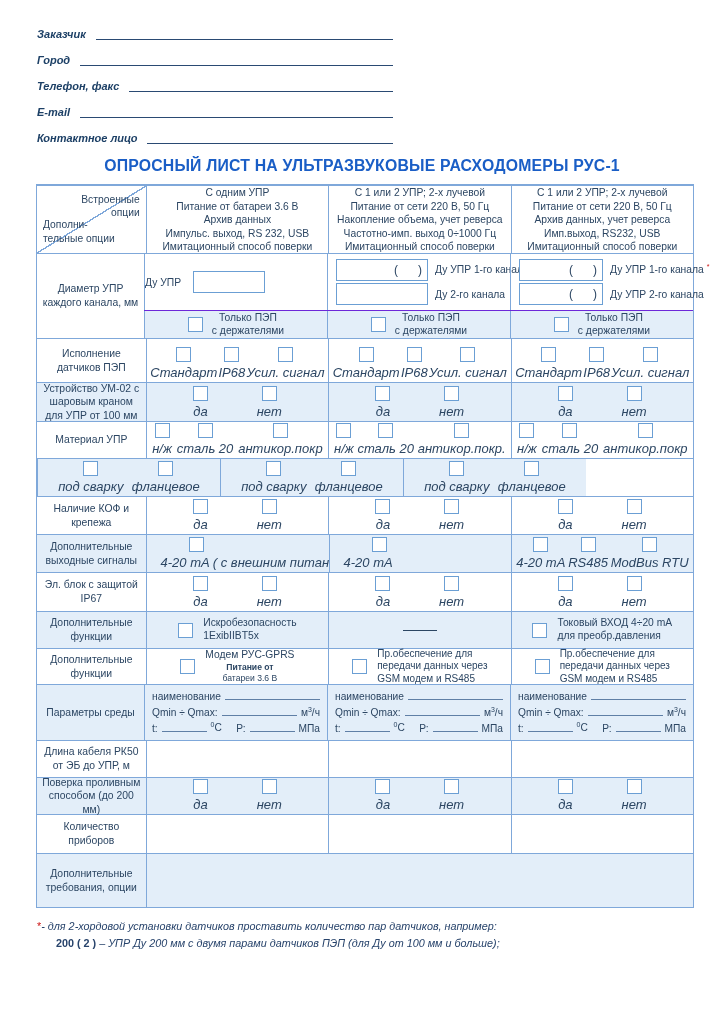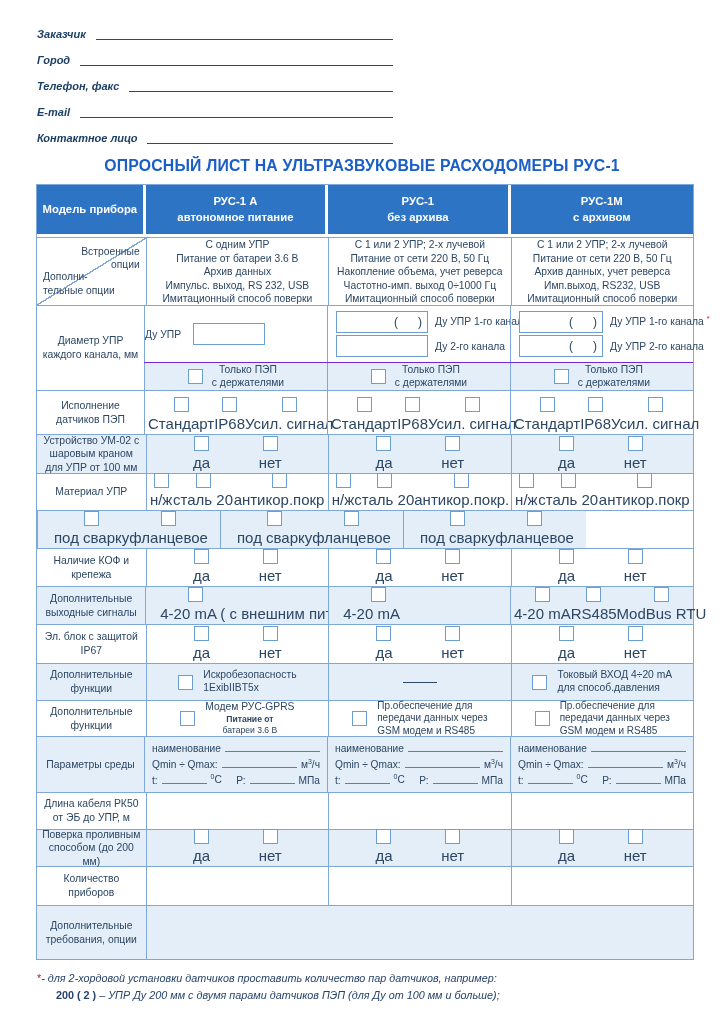--- a/index.html
+++ b/index.html
@@ -33,21 +33,21 @@
     background:linear-gradient(to bottom right, transparent calc(50% - .7px), #7fa8da calc(50% - .7px), #7fa8da calc(50% + .7px), transparent calc(50% + .7px)); }
   .diag .tr{ position:absolute; top:7px; right:6px; text-align:right; line-height:1.3; }
   .diag .bl{ position:absolute; bottom:8px; left:6px; text-align:left; line-height:1.3; }
   .optlines{ display:flex; flex-direction:column; justify-content:center; text-align:center; line-height:1.32; height:68px; }
   
   .h68{height:68px}.h44{height:44px}.h39{height:39px}.h37{height:37px}.h38{height:38px}
   .h36{height:36px}.h54{height:54px}.h56{height:56px}.h28{height:28px}
   
   .cb{ width:15px; height:15px; border:1.6px solid #6b9fd4; background:#fff; display:inline-block; flex:none; }
   .opt{ display:flex; flex-direction:column; align-items:center; gap:3px; }
-  .ol{ font-size:15px; white-space:nowrap; }
+  .ol{ font-size:13px; white-space:nowrap;font-style:italic; }
   .yn{ display:flex; justify-content:space-around; align-items:flex-end; padding:23px 22px 2px; }
   .tri{ display:flex; justify-content:space-around; align-items:flex-end; padding:5px 3px 2px; }
   .two{ display:flex; justify-content:space-around; align-items:flex-end; padding:5px 16px 2px; }
   
   .dright{ display:flex; flex-direction:column; width:549px; }
   .drow{ display:flex; }
   .drow2{ border-top:1px solid #6d28d9; }
   .duc{ display:flex; align-items:center; justify-content:flex-start; gap:12px; height:100%; }
   .inbox{ width:72px; height:22px; border:1.3px solid #6b9fd4; background:#fff; flex:none; }
   .inboxp{ width:92px; height:22px; border:1.3px solid #6b9fd4; background:#fff; flex:none;
@@ -109,35 +109,20 @@
     <div class="cf">
       <span class="cfl">Контактное лицо</span>
       <span class="cfline"></span>
     </div>
   </div>
 
   <div class="title">ОПРОСНЫЙ ЛИСТ НА УЛЬТРАЗВУКОВЫЕ РАСХОДОМЕРЫ РУС-1</div>
 
   <div class="qtable">
 
-    <div class="thead">
-      <div class="th th0">Модель прибора</div>
-      <div class="th thc">
-        <div>РУС-1 А</div>
-        <div>автономное питание</div>
-      </div>
-      <div class="th thc">
-        <div>РУС-1</div>
-        <div>без архива</div>
-      </div>
-      <div class="th thc last">
-        <div>РУС-1М</div>
-        <div>с архивом</div>
-      </div>
-    </div>
 
     <div class="trow h68">
       <div class="diag">
         <div class="tr">
           <div>Встроенные</div>
             <div>опции</div>
         </div>
         <div class="bl">
           <div>Дополни-</div>
             <div>тельные опции</div>
@@ -505,21 +490,21 @@
             <div>1ExibIIBT5x</div>
         </span>
       </div>
       <div class="cc dashc alt">
         <span class="dash"></span>
       </div>
       <div class="cc fx alt">
         <span class="cb"></span>
         <span class="tx">
           <div>Токовый ВХОД 4÷20 mA</div>
-            <div>для способ.давления</div>
+            <div>для преобр.давления</div>
         </span>
       </div>
     </div>
 
     <div class="trow h36">
       <div class="c0">
           <span>Дополнительные функции</span>
         </div>
       <div class="cc fx">
         <span class="cb"></span>

